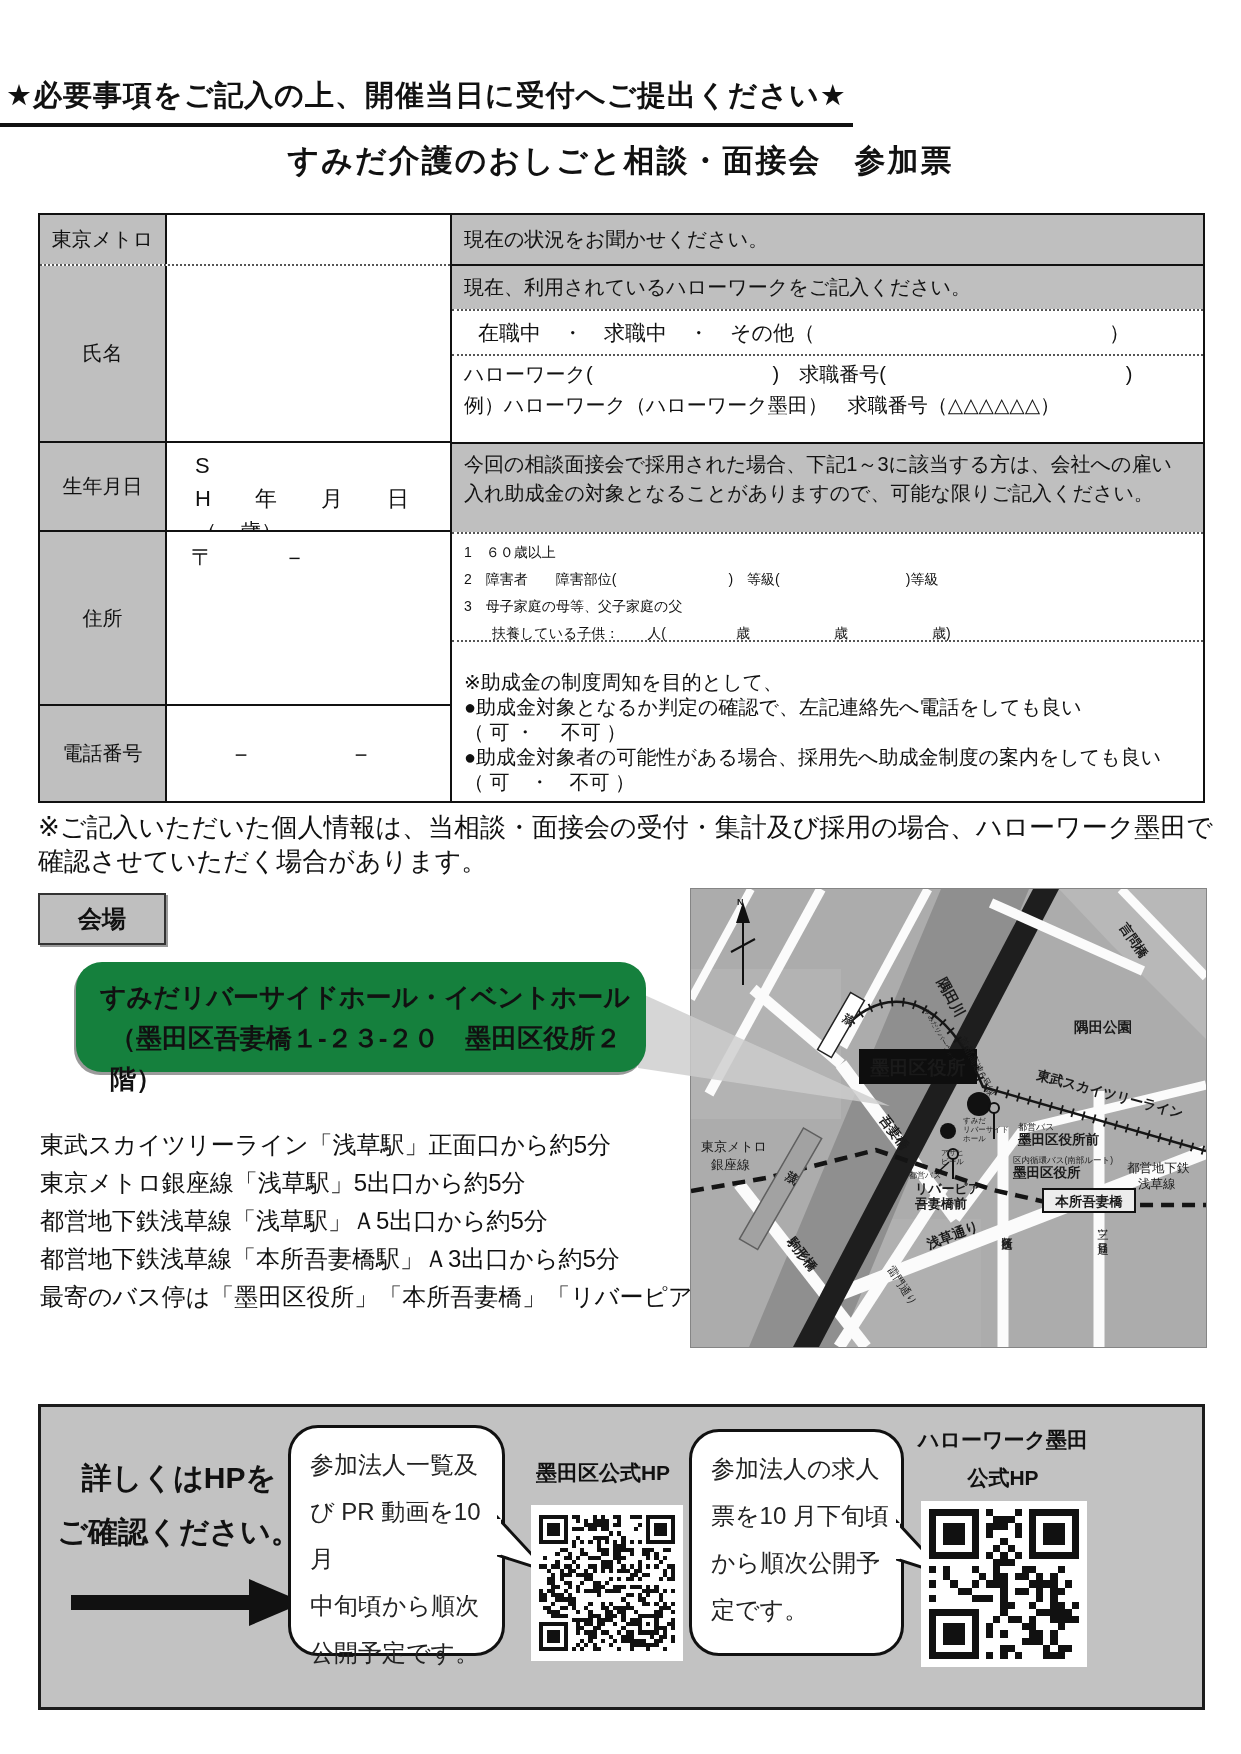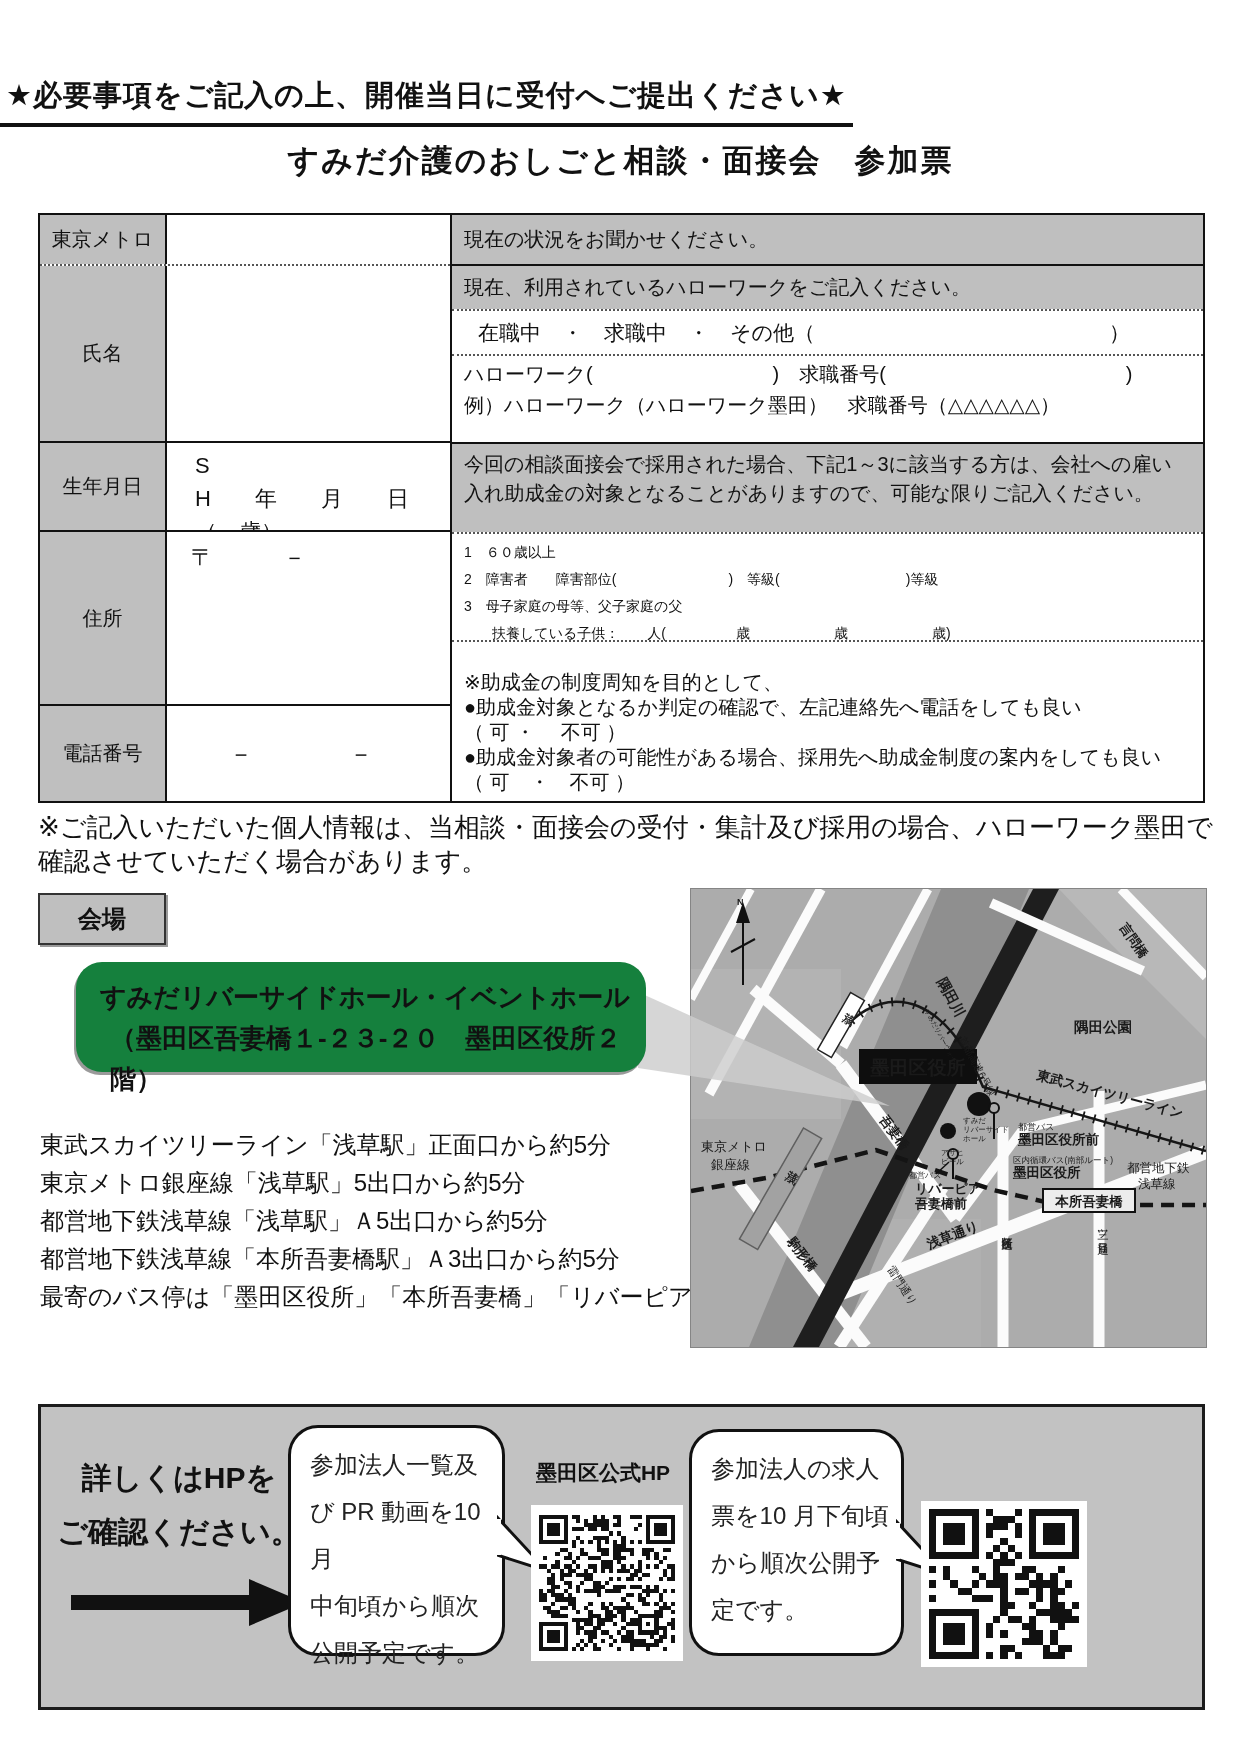--- a/index.html
+++ b/index.html
@@ -646,20 +646,22 @@
   </div>
 
   <div class="bubble bubble2 pre">参加法人の求人
 票を10 月下旬頃
 から順次公開予
 定です。</div>
   <svg class="tail tail2" viewBox="0 0 52 86">
     <polygon points="0,10 50,64 0,48" fill="#fff" stroke="#111" stroke-width="3"></polygon>
     <rect x="0" y="12" width="4" height="36" fill="#fff"></rect>
   </svg>
+  <div class="qr-label qr-label-2 pre">ハローワーク墨田
+公式HP</div>
   <div class="qr-box qr-box-2">
     <svg id="qr2svg" viewBox="0 0 21 21" shape-rendering="crispEdges">
         <rect width="21" height="21" fill="#fff"></rect>
         <g fill="#111">
           <rect x="8" y="0" width="1" height="1"></rect>
           <rect x="12" y="0" width="1" height="1"></rect>
           <rect x="9" y="1" width="1" height="1"></rect>
           <rect x="10" y="1" width="1" height="1"></rect>
           <rect x="11" y="1" width="1" height="1"></rect>
           <rect x="8" y="2" width="1" height="1"></rect>

